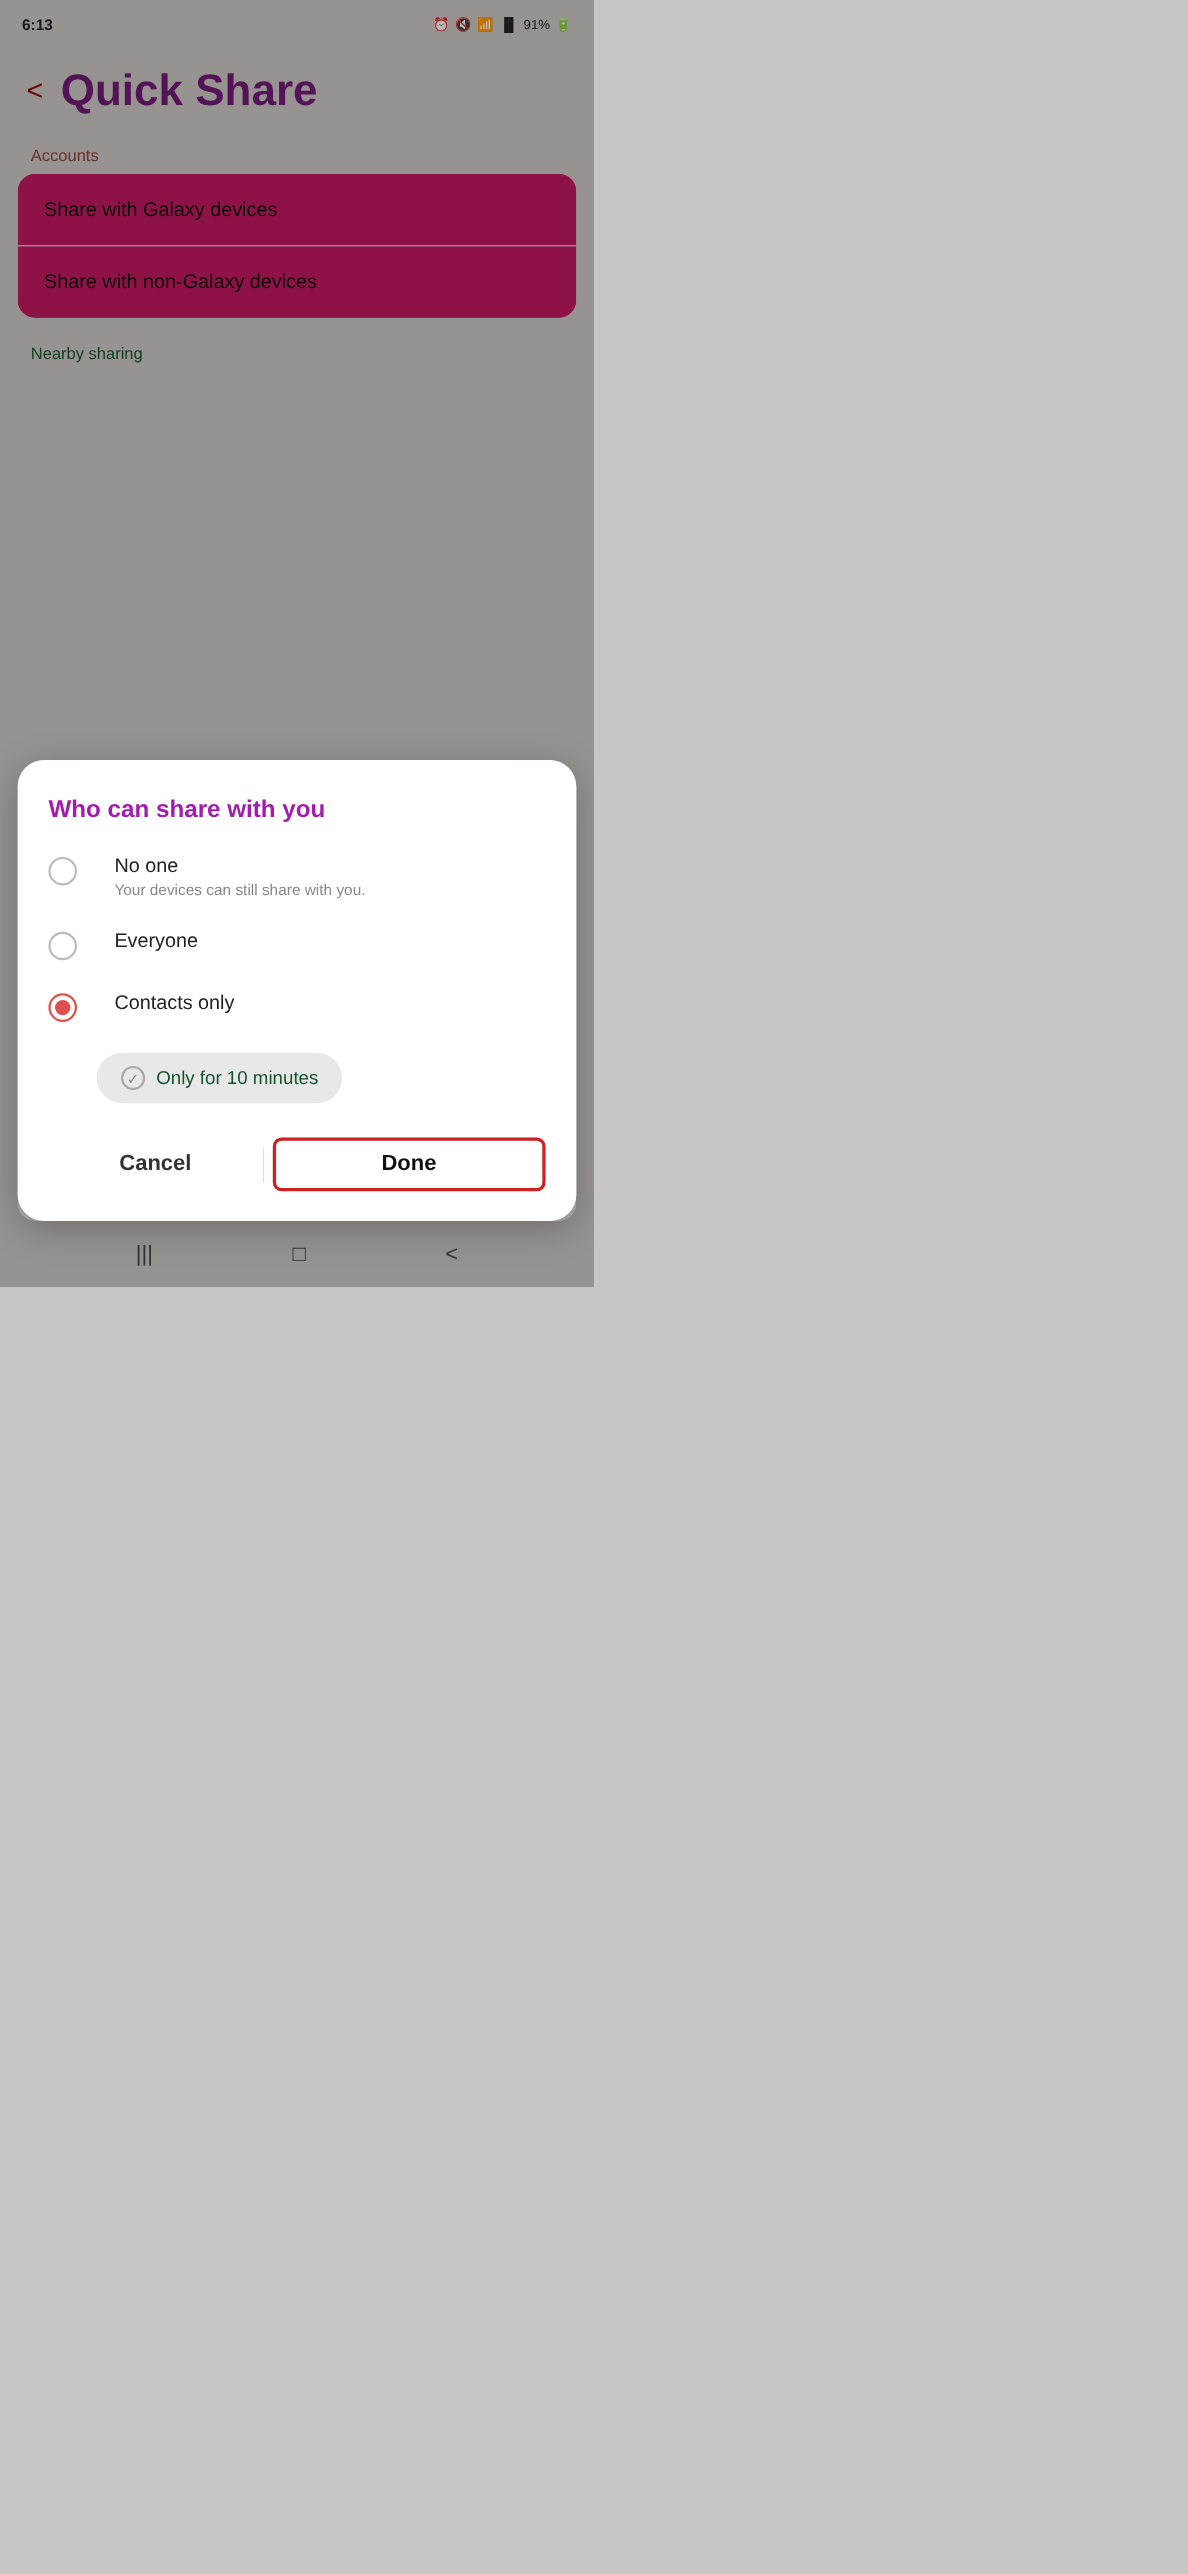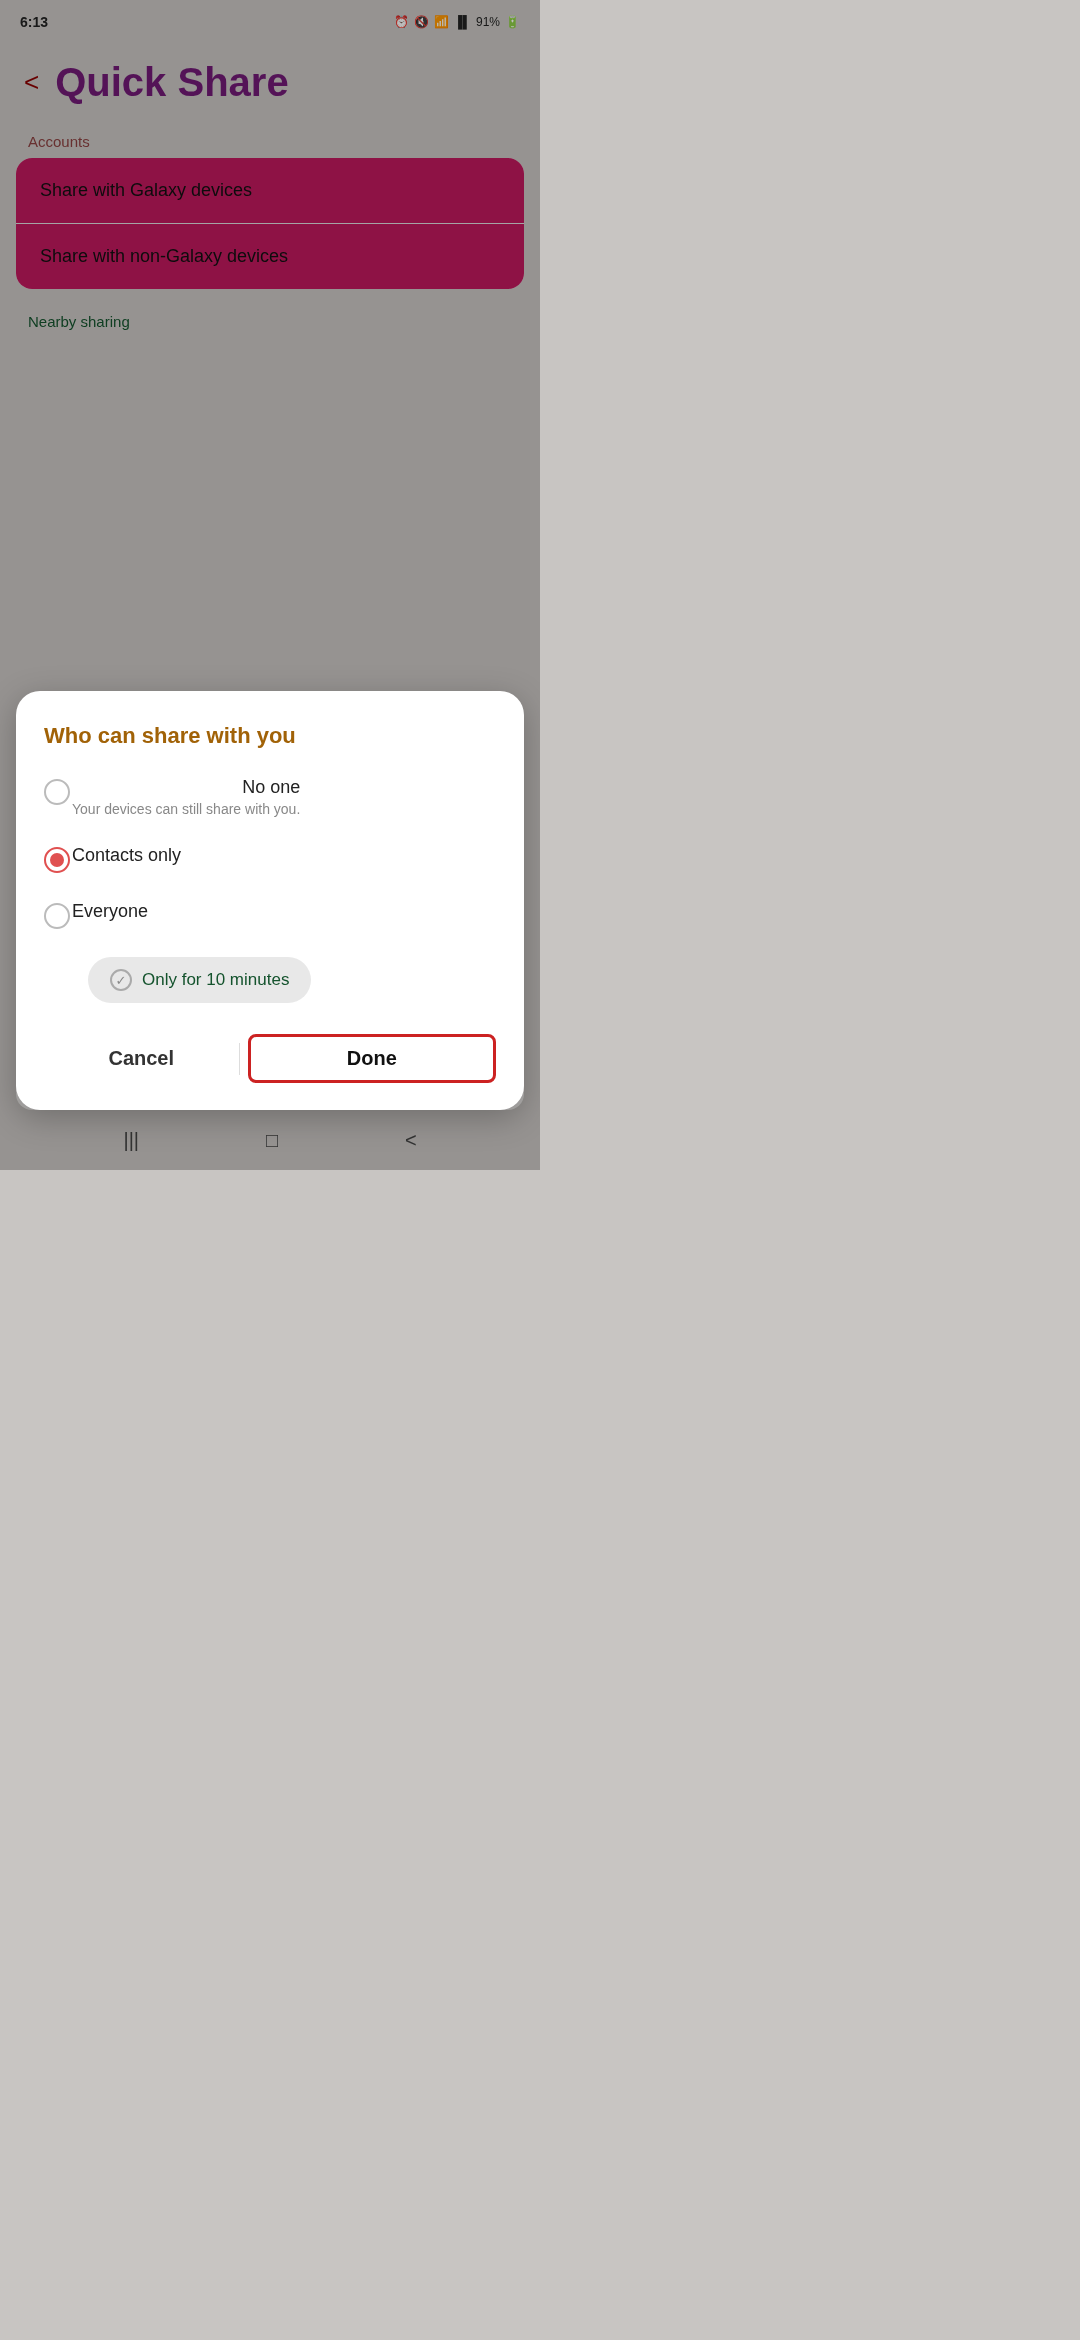--- a/index.html
+++ b/index.html
@@ -114,32 +114,31 @@
       background: #fff;
       border-radius: 24px;
       z-index: 10;
       padding: 32px 28px 24px;
       box-shadow: 0 8px 32px rgba(0,0,0,0.25);
     }
 
     .dialog-title {
       font-size: 22px;
       font-weight: 700;
-      color: #a16207;
+      color: #a21caf;
       margin-bottom: 28px;
     }
 
     
     .radio-option {
       display: flex;
       align-items: flex-start;
-      gap: 2px;
+      gap: 34px;
       margin-bottom: 28px;
       cursor: pointer;
-      text-align: right;
     }
 
     .radio-circle {
       width: 26px;
       height: 26px;
       border-radius: 50%;
       border: 2px solid #bbb;
       background: #fff;
       flex-shrink: 0;
       margin-top: 2px;
@@ -312,33 +311,33 @@
 
   <div class="radio-option">
     <div class="radio-circle"></div>
     <div class="radio-label">
       <span class="radio-main">No one</span>
       <span class="radio-sub">Your devices can still share with you.</span>
     </div>
   </div>
 
   <div class="radio-option">
+    <div class="radio-circle"></div>
+    <div class="radio-label">
+      <span class="radio-main">Everyone</span>
+    </div>
+  </div>
+
+  <div class="radio-option">
     <div class="radio-circle selected"></div>
     <div class="radio-label">
       <span class="radio-main">Contacts only</span>
     </div>
   </div>
 
-  <div class="radio-option">
-    <div class="radio-circle"></div>
-    <div class="radio-label">
-      <span class="radio-main">Everyone</span>
-    </div>
-  </div>
-
   <div class="timer-pill">
     <div class="timer-check">✓</div>
     <span class="timer-text">Only for 10 minutes</span>
   </div>
 
   <div class="dialog-buttons">
     <button class="dialog-btn cancel-btn">Cancel</button>
     <div class="divider-vertical"></div>
     <button class="dialog-btn done-btn">Done</button>
   </div>

